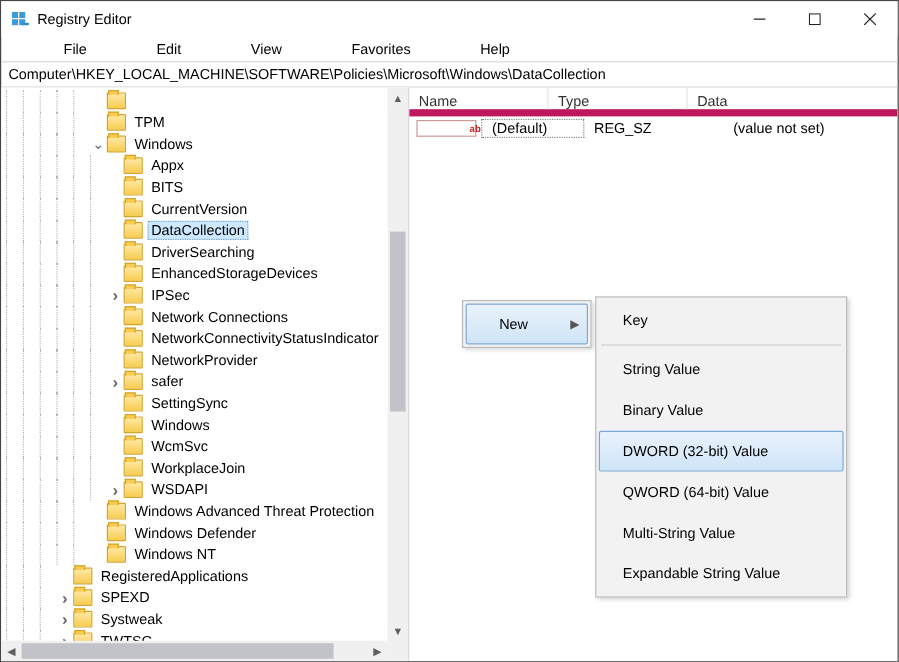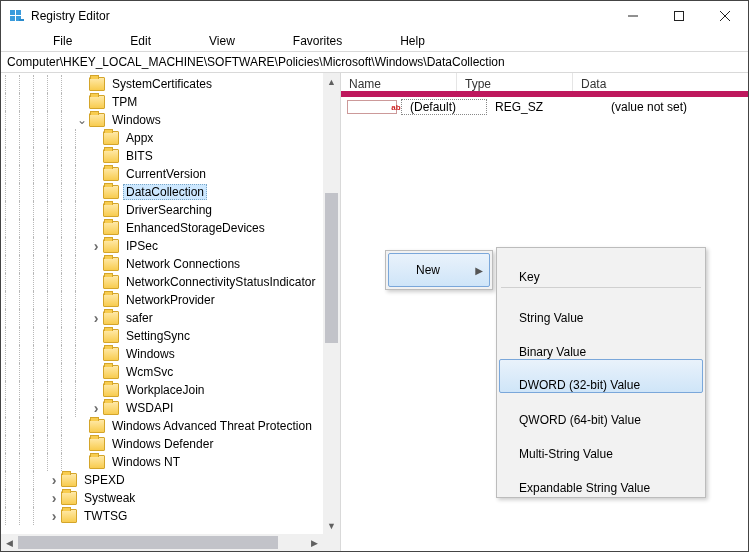--- a/index.html
+++ b/index.html
@@ -159,21 +159,21 @@
     background: linear-gradient(#e9f2fb, #cfe5f8);
     border: 1px solid #7aa7da;
     border-radius: 2px;
     padding: 0 21px 0 27px;
   }
   .ctxmenu .row .arrow {
     position: absolute; right: 6px; font-size: 10px; color:#555;
   }
   #ctx-new { left: 384px; top: 177px; width: 108px; }
   #ctx-sub { left: 495px; top: 174px; width: 210px; }
-  #ctx-sub .row { padding-left: 20px; align-items: flex-end; }
+  #ctx-sub .row { padding-left: 20px; }
   #ctx-sub .row.hl { padding-left: 19px; }
 </style>
 </head>
 <body>
 
 <div class="titlebar">
   <span class="app-icon">
     <svg width="16" height="16" viewBox="0 0 16 16">
       <rect x="1" y="2" width="5" height="5" fill="#3a9bdc"></rect>
       <rect x="7" y="2" width="5" height="5" fill="#3a9bdc"></rect>
@@ -221,21 +221,20 @@
   <div class="tree-pane">
     <div id="tree-host">
         <div class="tree-row">
           <span class="tw" style="border-left: 1px dotted rgb(184, 184, 184); height: 18px;"></span>
           <span class="tw" style="border-left: 1px dotted rgb(184, 184, 184); height: 18px;"></span>
           <span class="tw" style="border-left: 1px dotted rgb(184, 184, 184); height: 18px;"></span>
           <span class="tw" style="border-left: 1px dotted rgb(184, 184, 184); height: 18px;"></span>
           <span class="tw" style="border-left: 1px dotted rgb(184, 184, 184); height: 18px;"></span>
           <span class="tw"></span>
           <span class="fld"></span>
-          <span class="tree-label">SystemCertificates</span>
         </div>
         <div class="tree-row">
           <span class="tw" style="border-left: 1px dotted rgb(184, 184, 184); height: 18px;"></span>
           <span class="tw" style="border-left: 1px dotted rgb(184, 184, 184); height: 18px;"></span>
           <span class="tw" style="border-left: 1px dotted rgb(184, 184, 184); height: 18px;"></span>
           <span class="tw" style="border-left: 1px dotted rgb(184, 184, 184); height: 18px;"></span>
           <span class="tw" style="border-left: 1px dotted rgb(184, 184, 184); height: 18px;"></span>
           <span class="tw"></span>
           <span class="fld"></span>
           <span class="tree-label">TPM</span>
@@ -448,20 +447,28 @@
         </div>
         <div class="tree-row">
           <span class="tw" style="border-left: 1px dotted rgb(184, 184, 184); height: 18px;"></span>
           <span class="tw" style="border-left: 1px dotted rgb(184, 184, 184); height: 18px;"></span>
           <span class="tw" style="border-left: 1px dotted rgb(184, 184, 184); height: 18px;"></span>
           <span class="tw" style="border-left: 1px dotted rgb(184, 184, 184); height: 18px;"></span>
           <span class="tw" style="border-left: 1px dotted rgb(184, 184, 184); height: 18px;"></span>
           <span class="tw"></span>
           <span class="fld"></span>
           <span class="tree-label">Windows NT</span>
+        </div>
+        <div class="tree-row">
+          <span class="tw" style="border-left: 1px dotted rgb(184, 184, 184); height: 18px;"></span>
+          <span class="tw" style="border-left: 1px dotted rgb(184, 184, 184); height: 18px;"></span>
+          <span class="tw" style="border-left: 1px dotted rgb(184, 184, 184); height: 18px;"></span>
+          <span class="tw"></span>
+          <span class="fld"></span>
+          <span class="tree-label">RegisteredApplications</span>
         </div>
         <div class="tree-row">
           <span class="tw" style="border-left: 1px dotted rgb(184, 184, 184); height: 18px;"></span>
           <span class="tw" style="border-left: 1px dotted rgb(184, 184, 184); height: 18px;"></span>
           <span class="tw" style="border-left: 1px dotted rgb(184, 184, 184); height: 18px;"></span>
           <span class="tw" style="font-size: 14px; font-weight: bold;">›</span>
           <span class="fld"></span>
           <span class="tree-label">SPEXD</span>
         </div>
         <div class="tree-row">

